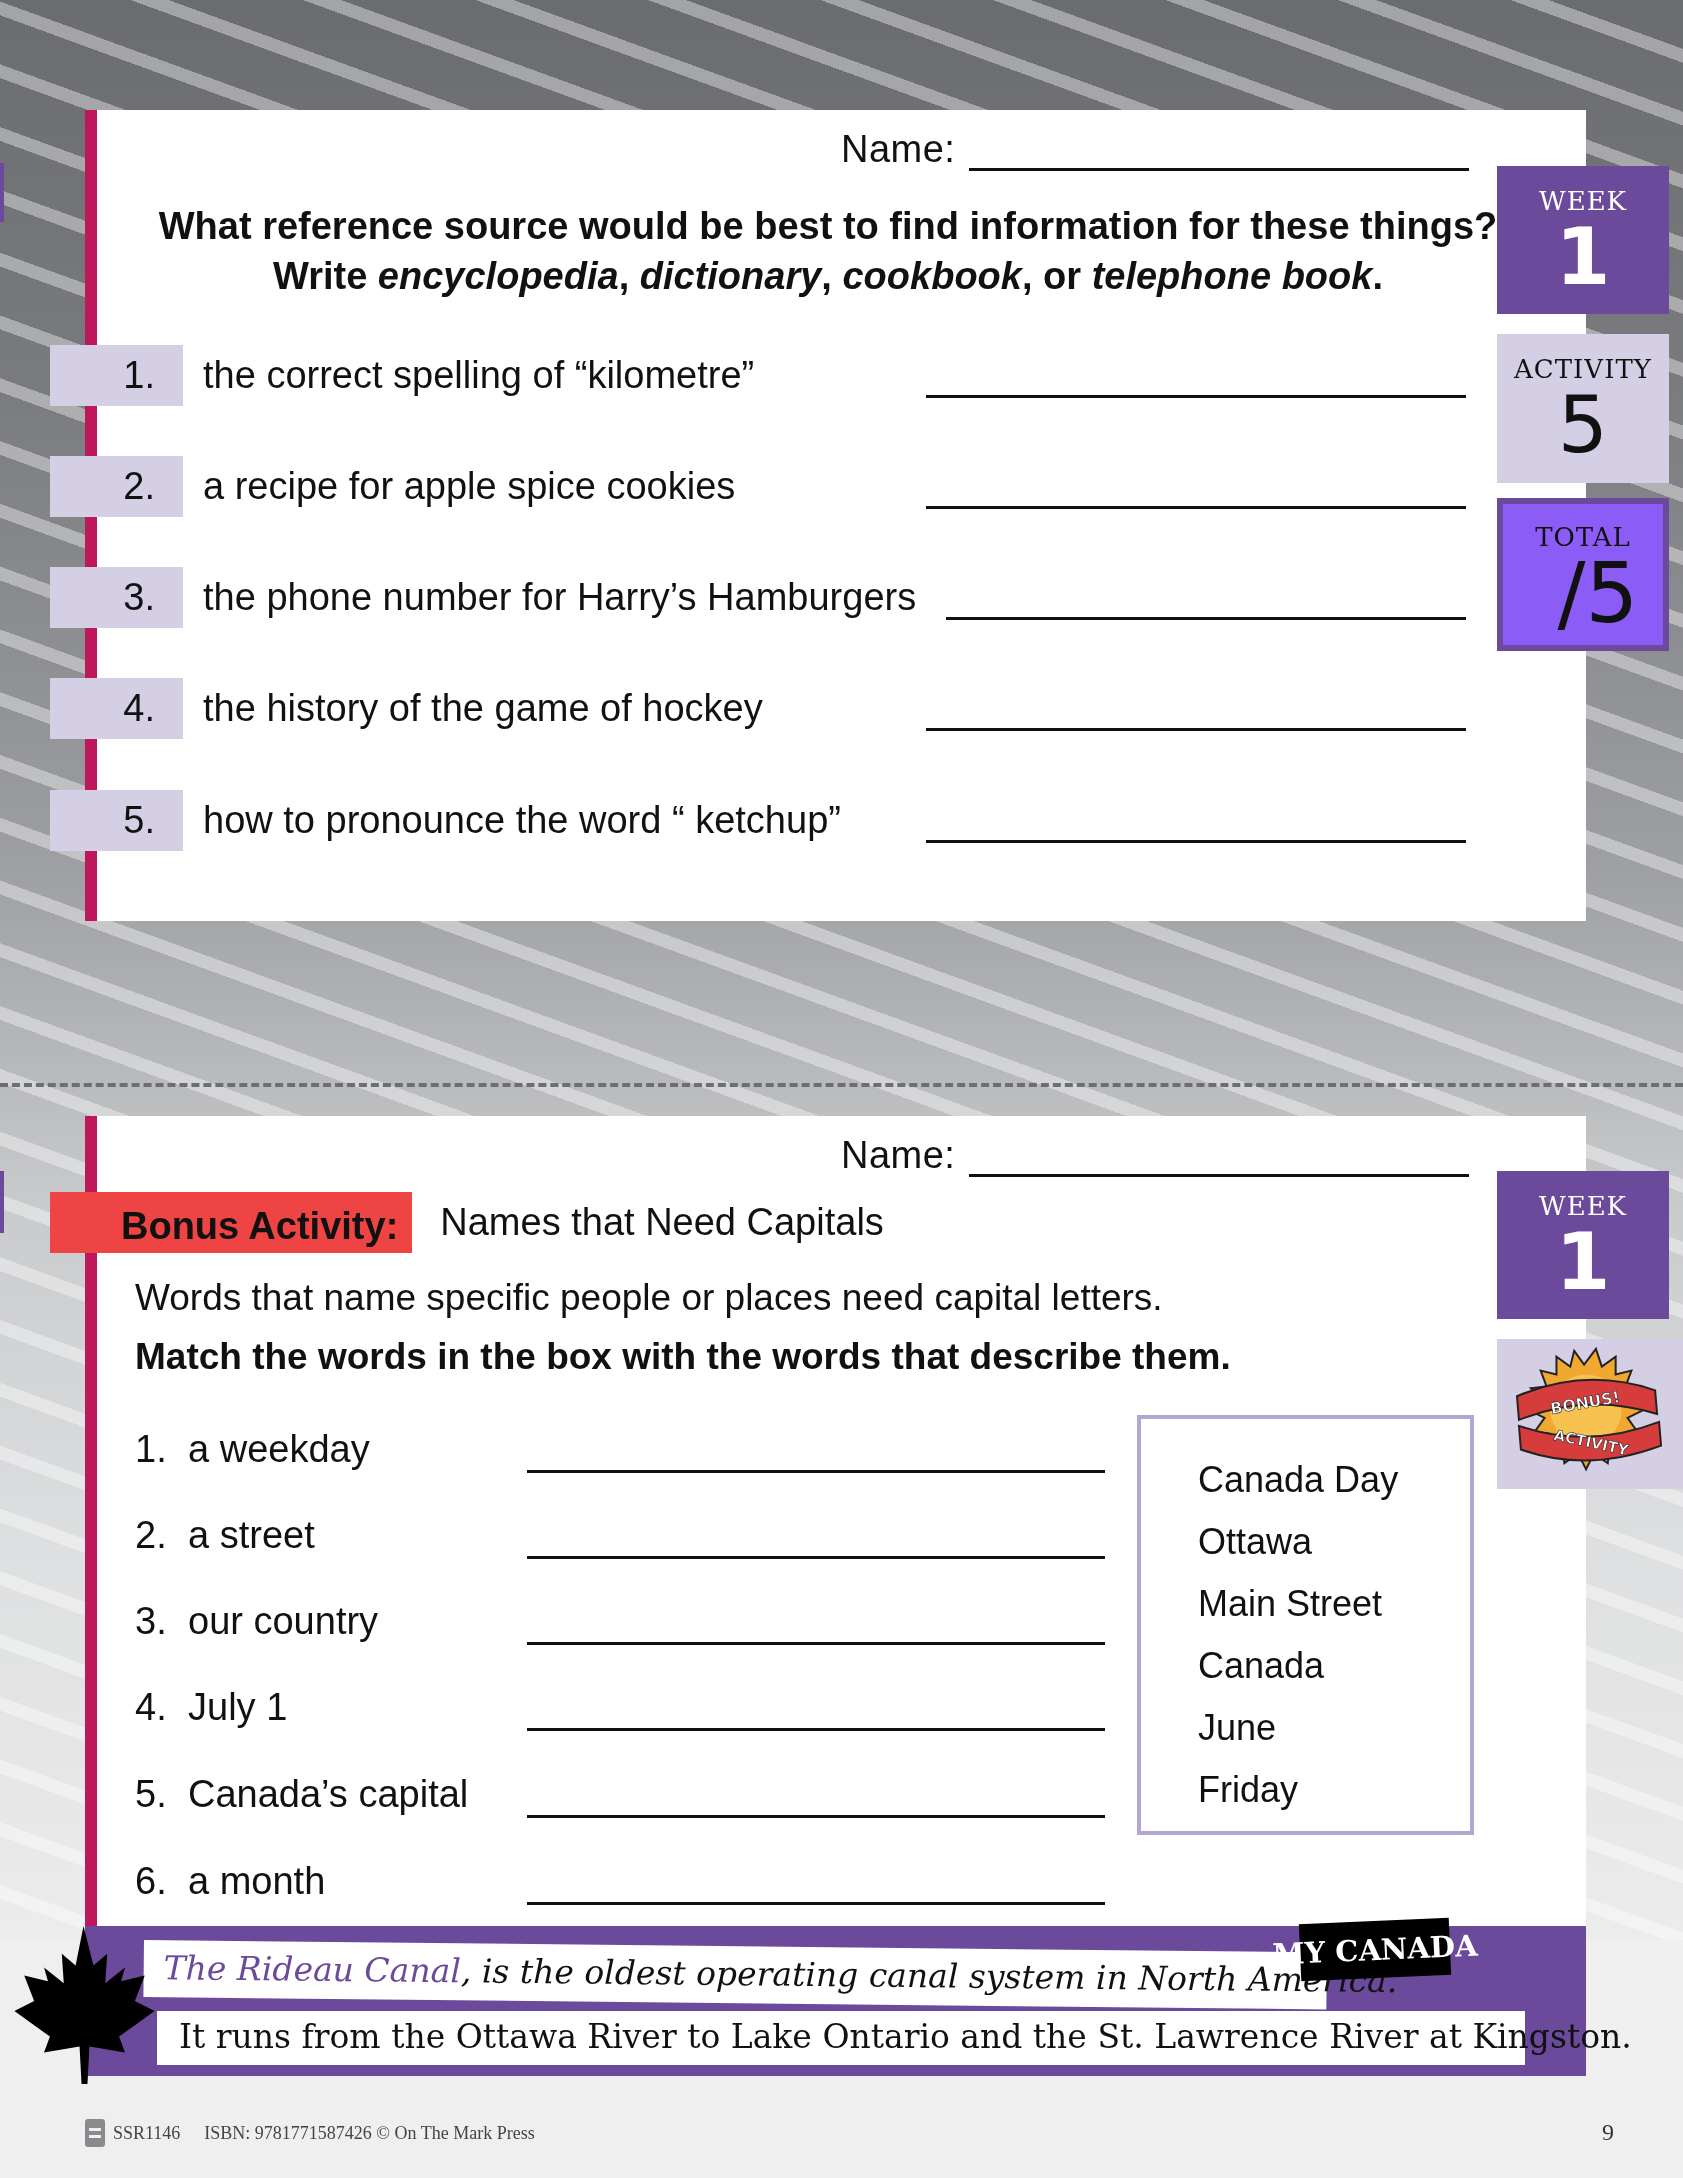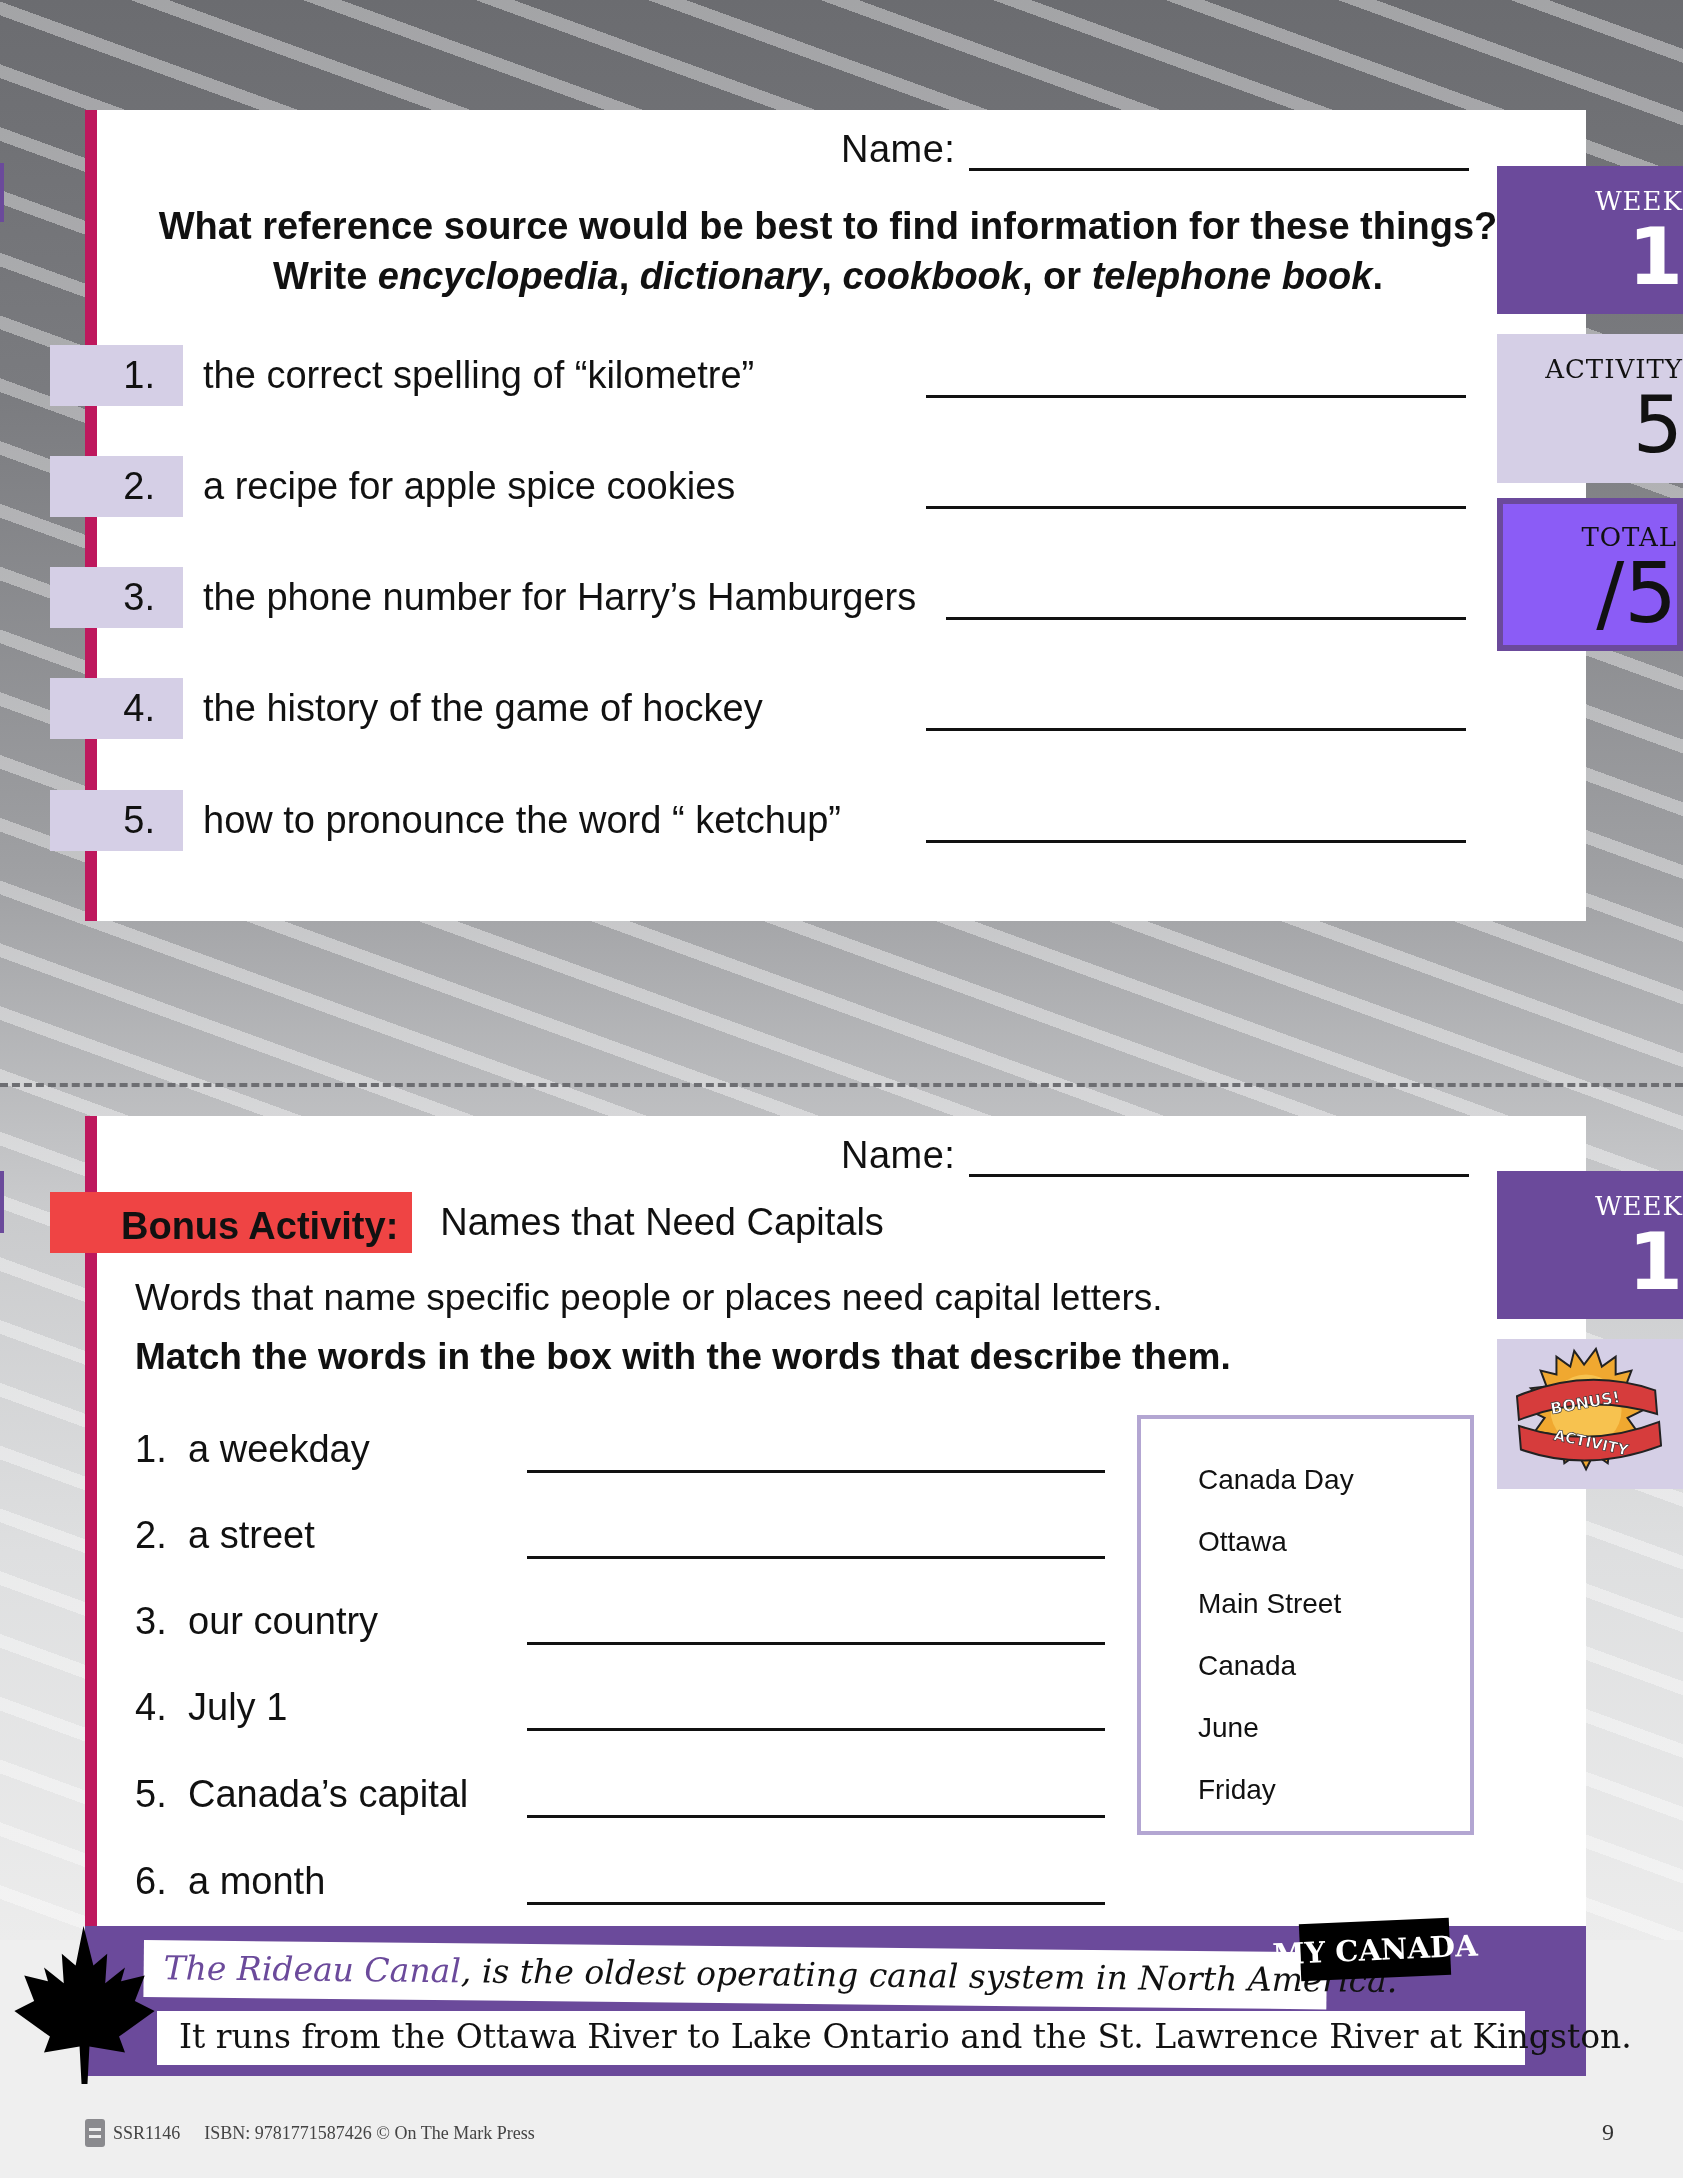--- a/index.html
+++ b/index.html
@@ -47,21 +47,21 @@
   .q-pill {
     width: 133px; height: 61px; background: #d5cfe6;
     display: flex; align-items: center; justify-content: flex-end; padding-right: 28px;
     font-size: 38px;
   }
   .q-text { margin-left: 20px; font-size: 38px; white-space: nowrap; }
   .q-line { position: absolute; right: 0; bottom: 8px; width: 540px; border-bottom: 3px solid #111; }
   .q-line.long { width: 520px; }
 
   
-  .tile { position: absolute; left: 1497px; width: 186px; text-align: right; font-family: "DejaVu Serif", serif; }
+  .tile { position: absolute; left: 1497px; width: 172px; text-align: center; font-family: "DejaVu Serif", serif; }
   .tile .lbl { font-size: 26px; letter-spacing: 1px; }
   .tile .num { font-family: "DejaVu Sans", sans-serif; font-size: 79px; line-height: 83px; font-weight: 700; }
   .tile-purple { background: #6b4a9b; color: #fff; }
   .tile-lilac { background: #d5cfe6; color: #111; }
   .tile-total { background: #8b5cf6; border: 6px solid #6b4a9b; color: #111; }
   .tile-total .num { font-weight: 400; font-size: 83px; }
 
   
   .cut-line { position: absolute; left: 0; top: 1083px; width: 1683px; border-top: 4px dashed #6d6e72; }
 
@@ -72,21 +72,21 @@
     font-size: 38px; font-weight: 700;
   }
   .bonus-title { margin-left: 28px; font-size: 38px; }
   .bonus-desc { position: absolute; left: 38px; top: 161px; font-size: 37px; }
   .bonus-instr { position: absolute; left: 38px; top: 220px; font-size: 37px; font-weight: 700; }
   .match-row { position: absolute; left: 38px; width: 970px; height: 59px; display: flex; align-items: center; font-size: 38px; }
   .match-num { width: 53px; }
   .match-line { position: absolute; left: 392px; bottom: 6px; width: 578px; border-bottom: 3px solid #111; }
   .word-box {
     position: absolute; left: 1040px; top: 299px; width: 337px; height: 420px;
-    border: 4px solid #b3a6d2; padding: 30px 0 0 57px; font-size: 28px; line-height: 62px;
+    border: 4px solid #b3a6d2; padding: 30px 0 0 57px; font-size: 36px; line-height: 62px;
   }
 
   .bonus-badge-tile { position: absolute; left: 1497px; top: 1339px; width: 186px; height: 150px; background: #d5cfe6; }
 
   
   .canada-band { position: absolute; left: 85px; top: 1926px; width: 1501px; height: 150px; background: #6b4a9b; }
   .fact1 {
     position: absolute; left: 144px; top: 1940px; width: 1183px; height: 57px; background: #fff;
     transform: rotate(0.6deg); transform-origin: left top;
     font-family: "DejaVu Serif", serif; font-style: italic; font-size: 33px; padding: 8px 0 0 20px; white-space: nowrap;

